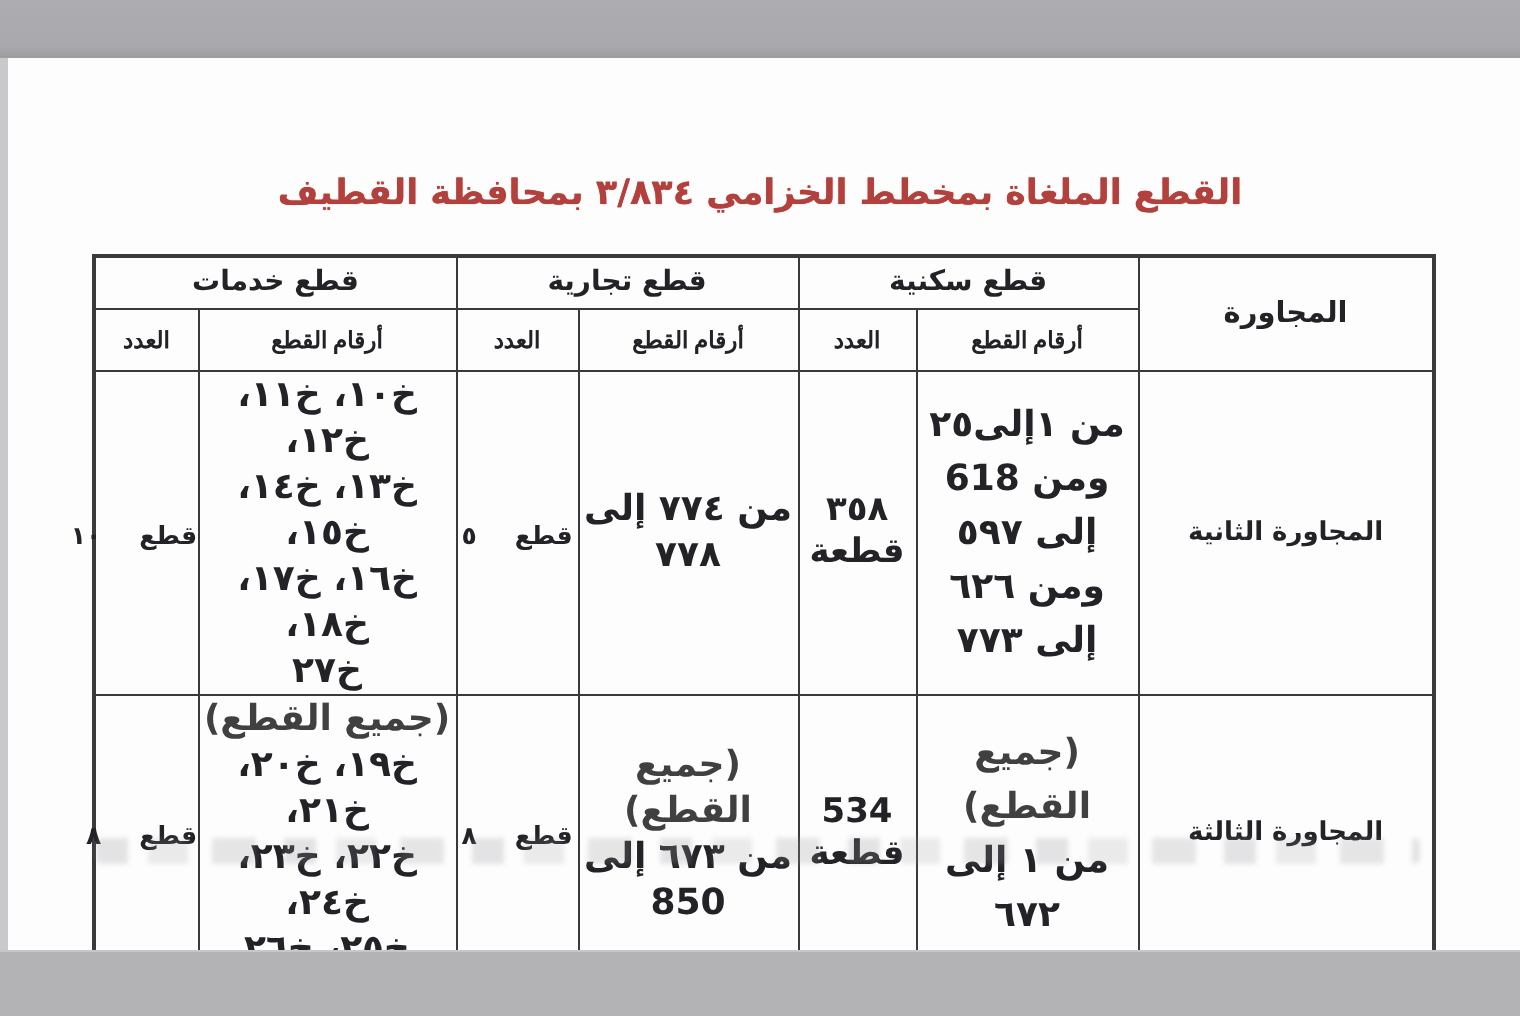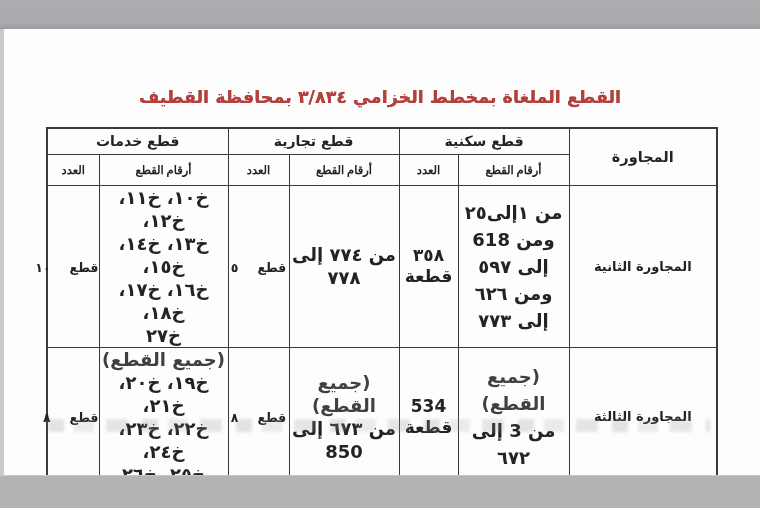--- a/index.html
+++ b/index.html
@@ -126,21 +126,21 @@
           <span class="count-h">
             <span>١٠</span>
             <span>قطع</span>
           </span>
         </td>
       </tr>
       <tr class="data-row-2">
         <td class="cell-neigh">المجاورة الثالثة</td>
         <td class="nums wide">
           <div class="red-note">(جميع القطع)</div>
-          <div>من 3 إلى ٦٧٢</div>
+          <div>من ١ إلى ٦٧٢</div>
         </td>
         <td>
           <div class="count-v">
             <div>534</div>
             <div>قطعة</div>
           </div>
         </td>
         <td class="nums">
           <div class="red-note">(جميع القطع)</div>
           <div>من ٦٧٣ إلى 850</div>

